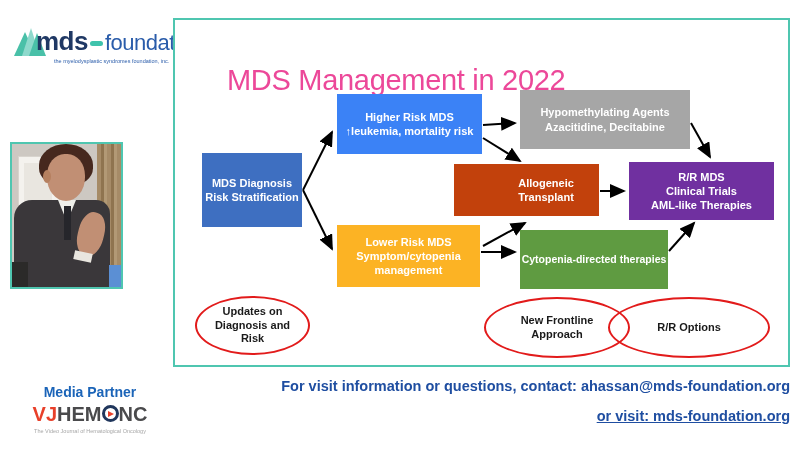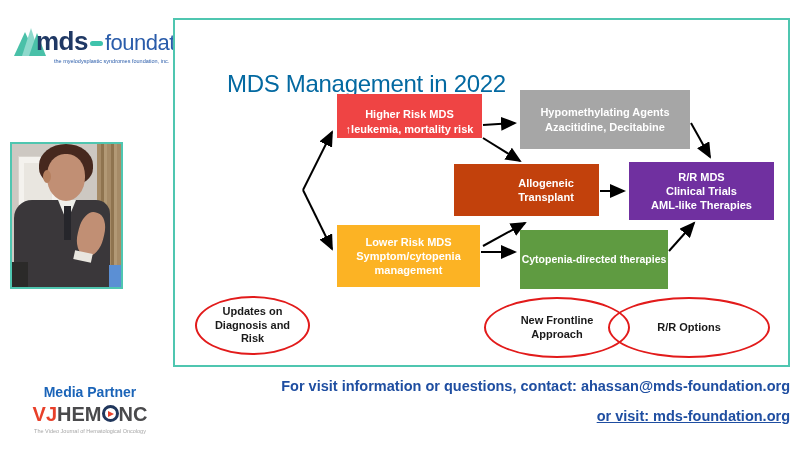--- a/index.html
+++ b/index.html
@@ -33,29 +33,29 @@
   .thumb .shirt{position:absolute;left:46px;top:56px;width:18px;height:22px;background:#EFEFEA;clip-path:polygon(0 0,100% 0,50% 100%);}
   .thumb .tie{position:absolute;left:52px;top:62px;width:7px;height:34px;background:#26262B;}
   .thumb .hand{position:absolute;left:66px;top:68px;width:26px;height:44px;background:#C18F74;border-radius:45%;transform:rotate(14deg);}
   .thumb .cuff{position:absolute;left:62px;top:108px;width:18px;height:9px;background:#E9E6DF;transform:rotate(12deg);}
   .thumb .chair{position:absolute;left:0px;top:118px;width:16px;height:29px;background:#2B2A29;}
   .thumb .bluebit{position:absolute;right:0px;bottom:0px;width:12px;height:22px;background:#5B8FD4;}
 
   
   .panel{position:absolute;left:173px;top:18px;width:617px;height:349px;
     border:2px solid #4FC6B0;background:#ffffff;box-sizing:border-box;}
-  .slide-title{position:absolute;left:52px;top:50px;font-size:24px;color:#0369a1;
+  .slide-title{position:absolute;left:52px;top:44px;font-size:29px;color:#ec4899;
     letter-spacing:-0.3px;white-space:nowrap;}
 
   .fbox{position:absolute;color:#fff;font-weight:bold;font-size:11px;line-height:1.3;
     display:flex;flex-direction:column;justify-content:center;align-items:center;
     text-align:center;box-sizing:border-box;padding:2px;}
   .fbox .gap{}
   .box-diagnosis{left:27px;top:133px;width:100px;height:74px;background:#3E6FC1;}
-  .box-higher{left:162px;top:74px;width:145px;height:44px;background:#ef4444;justify-content:flex-end;}
+  .box-higher{left:162px;top:74px;width:145px;height:60px;background:#3b82f6;}
   .box-hma{left:345px;top:70px;width:170px;height:59px;background:#A6A6A6;}
   .box-transplant{left:279px;top:144px;width:145px;height:52px;background:#c2410c;padding-left:41px;}
   .box-rr{left:454px;top:142px;width:145px;height:58px;background:#7030A0;}
   .box-lower{left:162px;top:205px;width:143px;height:62px;background:#FCB324;}
   .box-cytopenia{left:345px;top:210px;width:148px;height:59px;background:#5F9B41;font-size:10.5px;white-space:nowrap;}
 
   .arrows{position:absolute;left:0;top:0;width:617px;height:349px;pointer-events:none;}
 
   .ellipse{position:absolute;border:2.5px solid #E21B1B;border-radius:50%;
     display:flex;align-items:center;justify-content:center;text-align:center;
@@ -127,20 +127,24 @@
     <line x1="128" y1="170" x2="157" y2="229" stroke="#000" stroke-width="2" marker-end="url(#ah)"></line>
     <line x1="308" y1="105" x2="340" y2="103" stroke="#000" stroke-width="2" marker-end="url(#ah)"></line>
     <line x1="308" y1="118" x2="345" y2="141" stroke="#000" stroke-width="2" marker-end="url(#ah)"></line>
     <line x1="516" y1="103" x2="535" y2="137" stroke="#000" stroke-width="2" marker-end="url(#ah)"></line>
     <line x1="425" y1="171" x2="449" y2="171" stroke="#000" stroke-width="2" marker-end="url(#ah)"></line>
     <line x1="306" y1="232" x2="340" y2="232" stroke="#000" stroke-width="2" marker-end="url(#ah)"></line>
     <line x1="308" y1="226" x2="350" y2="203" stroke="#000" stroke-width="2" marker-end="url(#ah)"></line>
     <line x1="494" y1="231" x2="519" y2="203" stroke="#000" stroke-width="2" marker-end="url(#ah)"></line>
   </svg>
 
+  <div class="fbox box-diagnosis">
+    <div>MDS Diagnosis</div>
+    <div>Risk Stratification</div>
+  </div>
 
   <div class="fbox box-higher">
     <div>Higher Risk MDS</div>
     <div class="gap">↑leukemia, mortality risk</div>
   </div>
 
   <div class="fbox box-hma">
     <div>Hypomethylating Agents</div>
     <div>Azacitidine, Decitabine</div>
   </div>

